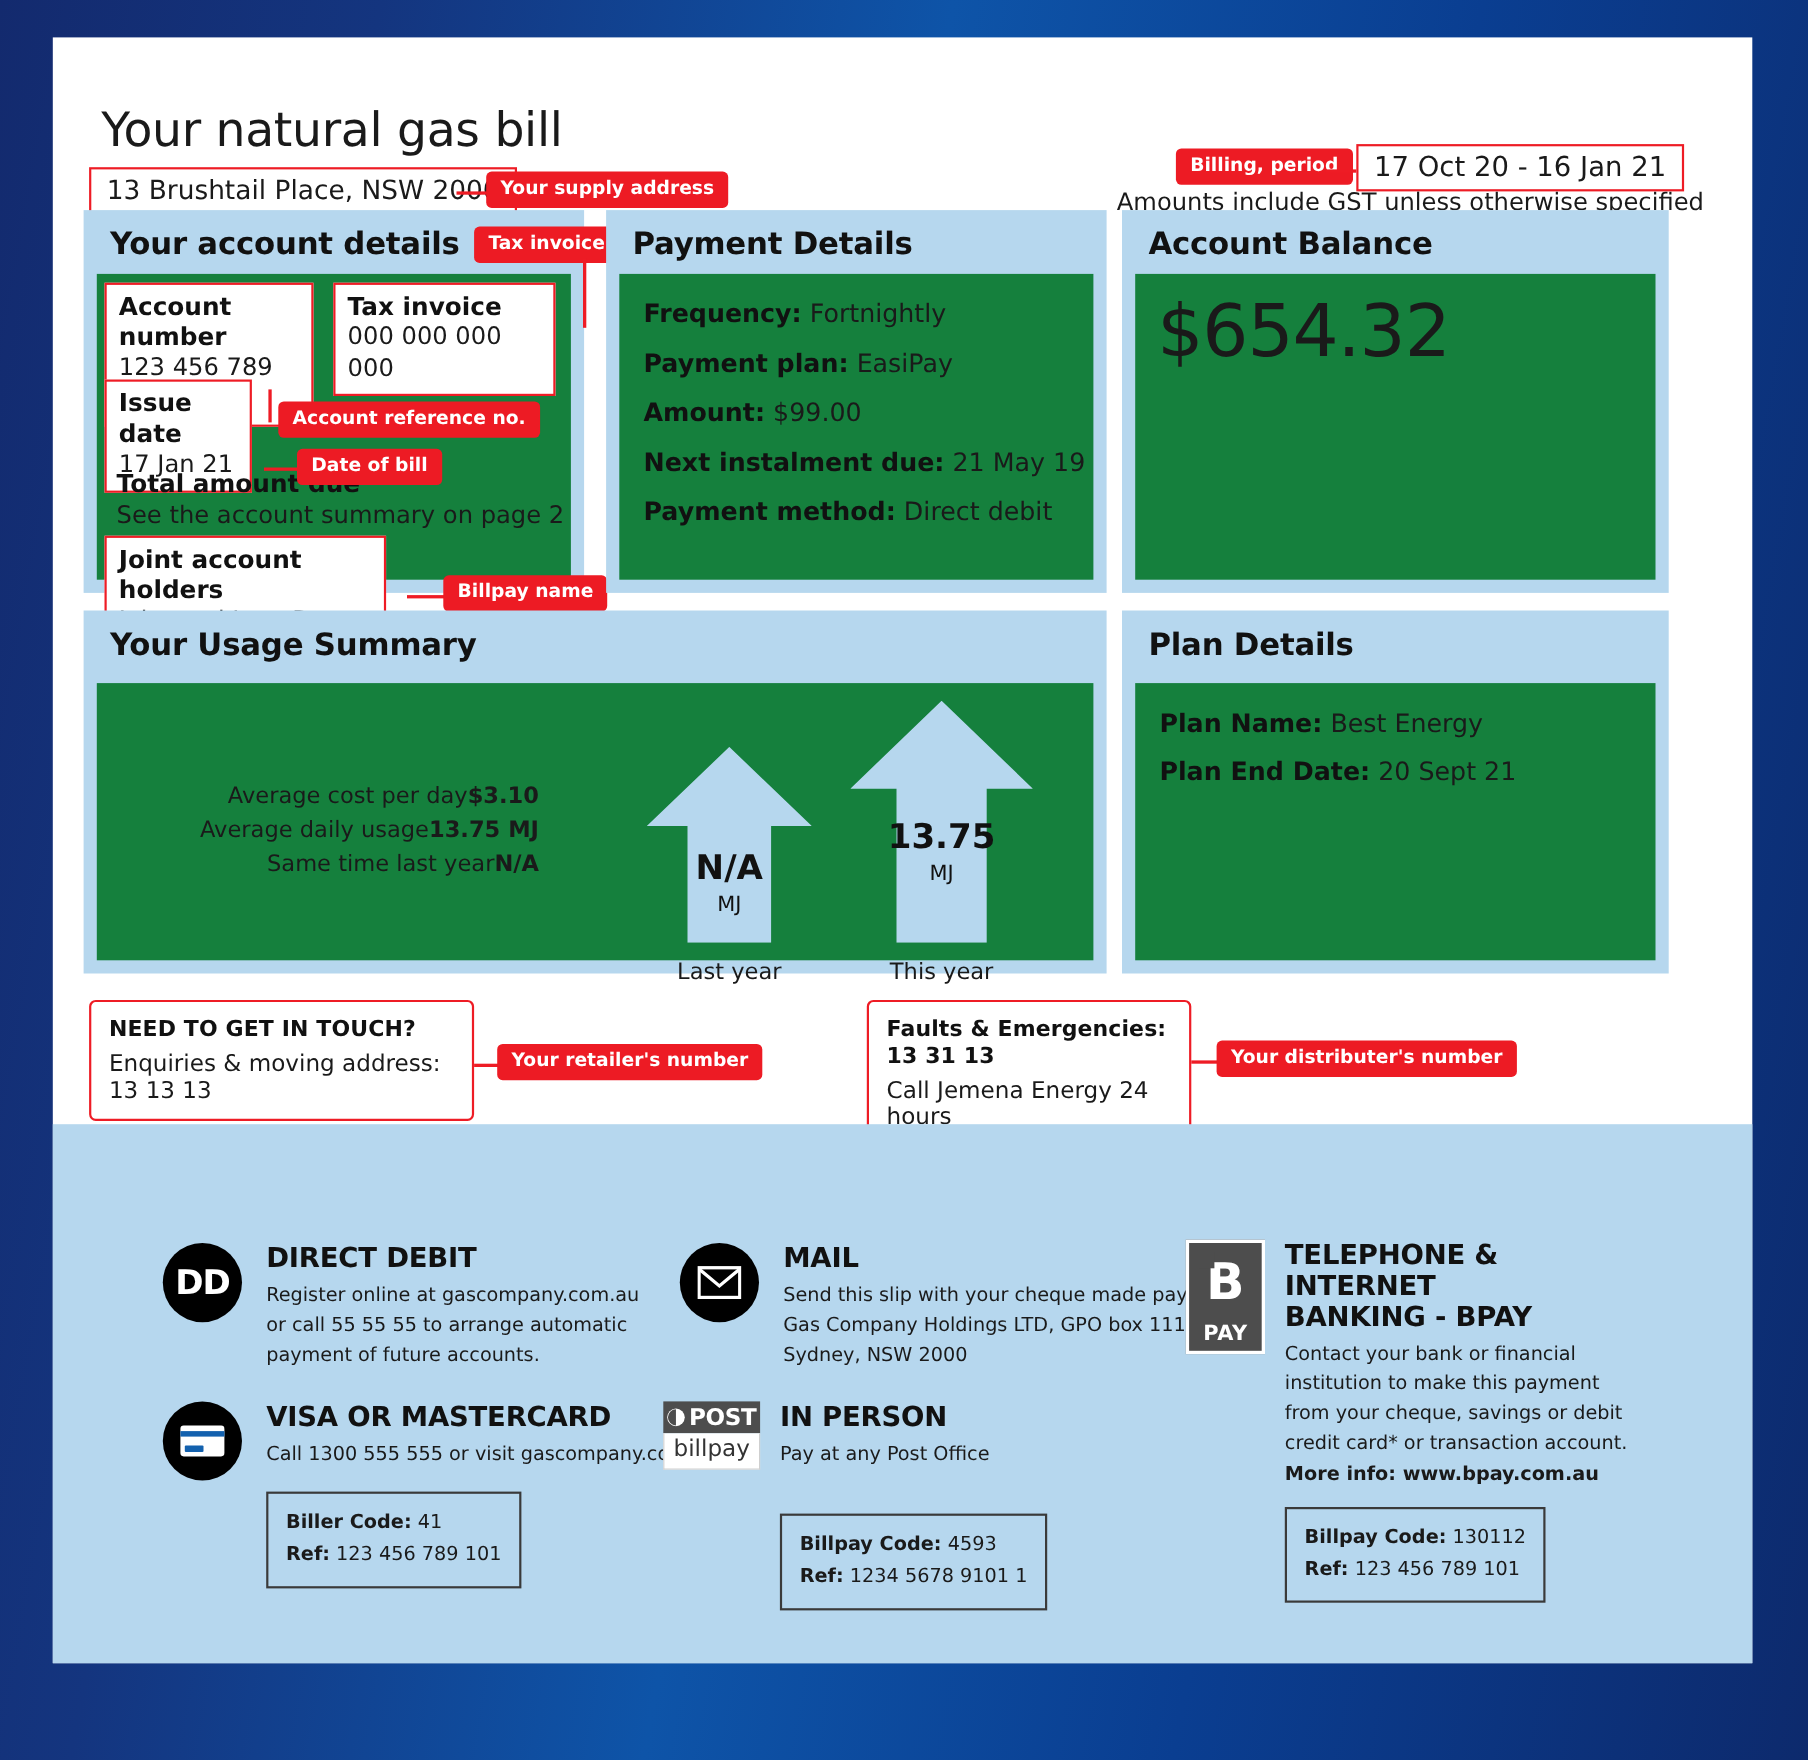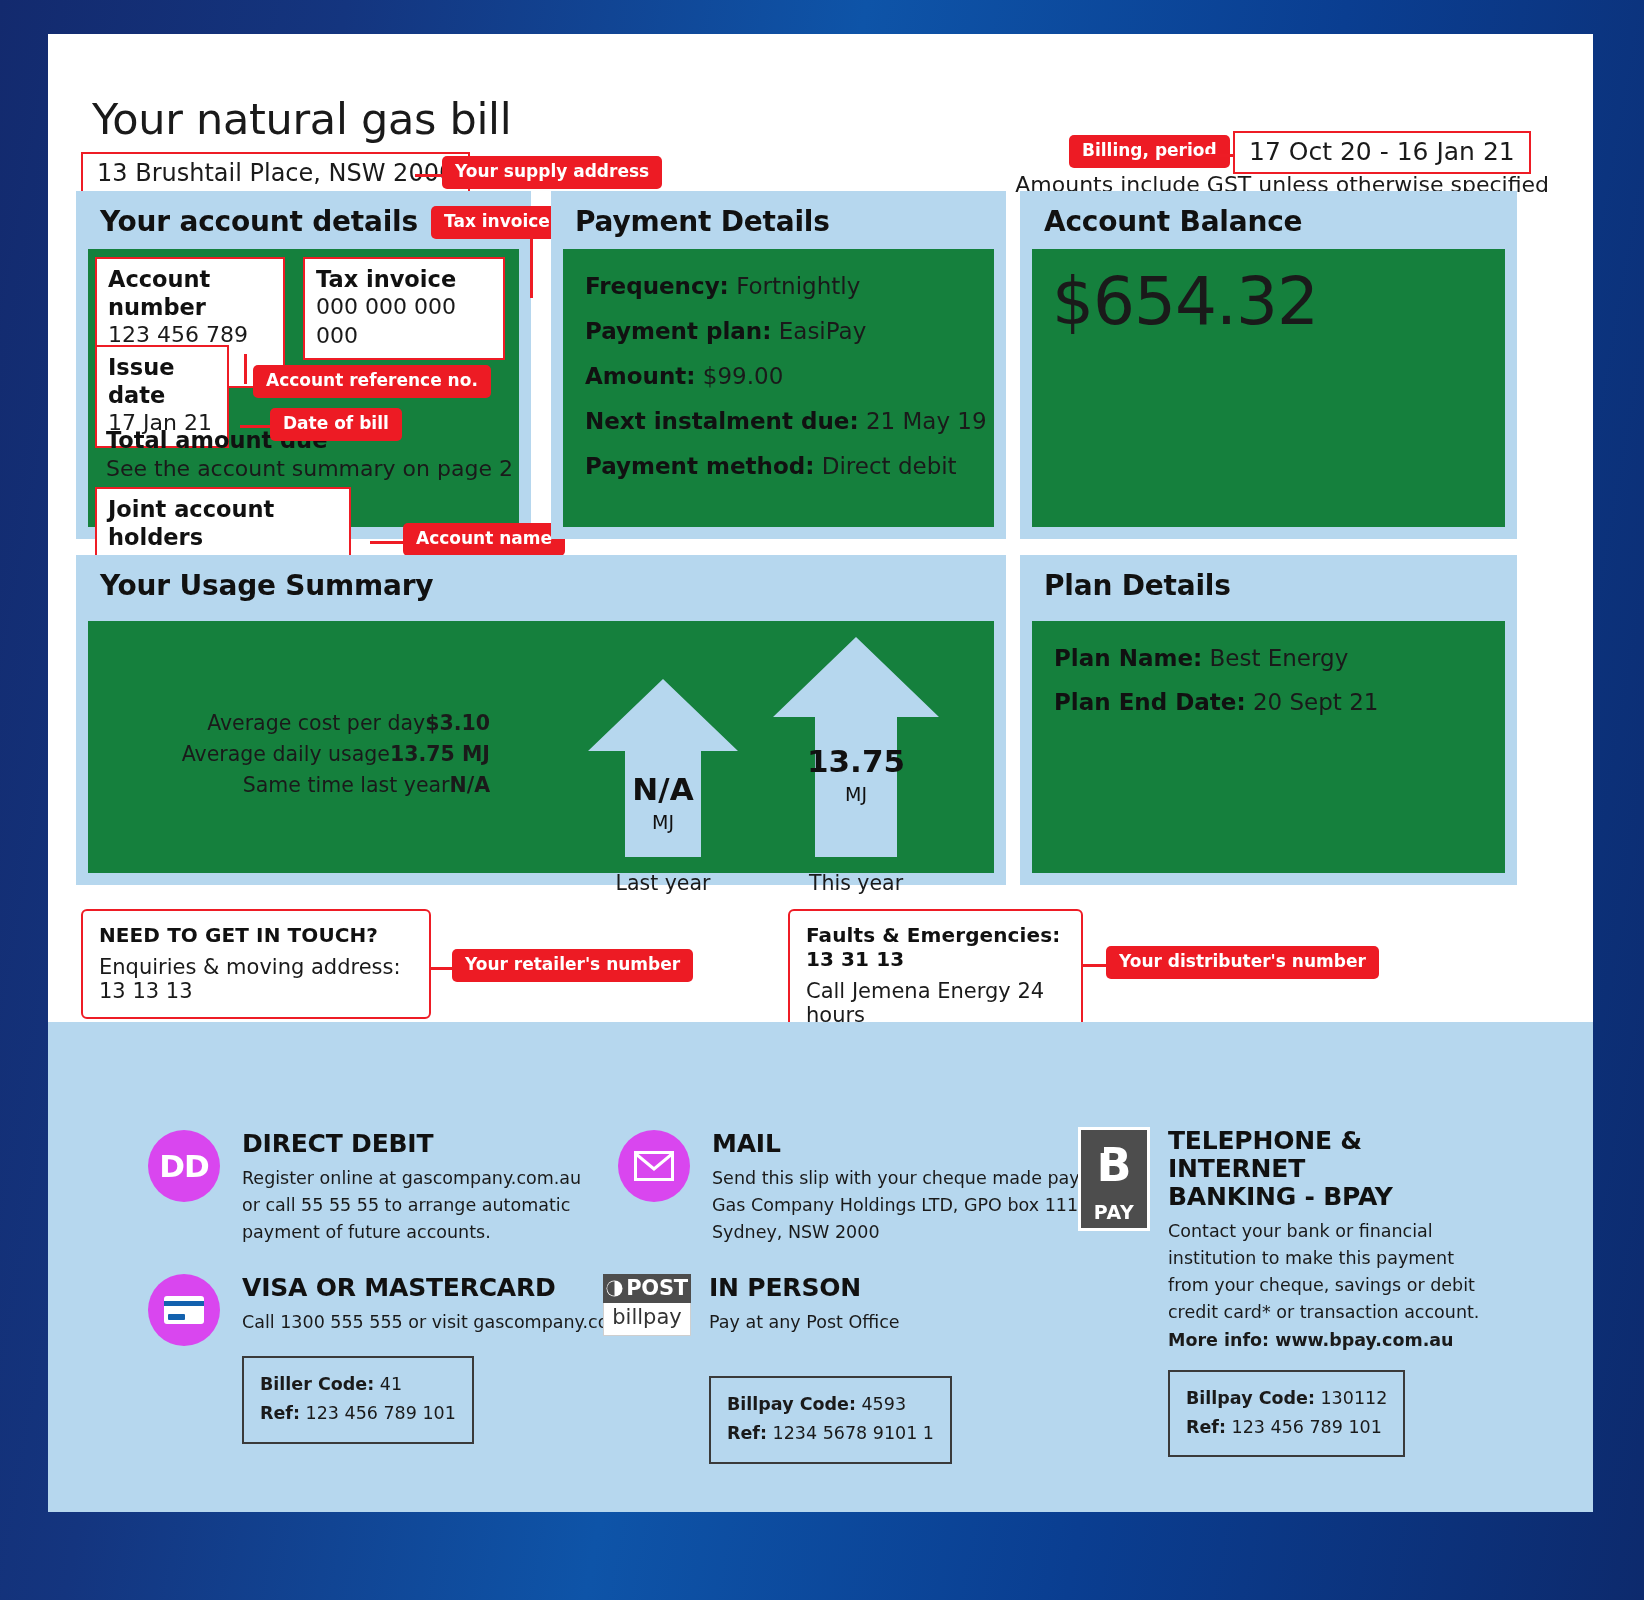--- a/index.html
+++ b/index.html
@@ -152,21 +152,21 @@
   .conn-distrib { left: 1035px; top: 930px; width: 24px; height: 3px; }
 
   
   .pay-panel {
     position: absolute; left: 0; top: 988px; width: 1545px; height: 490px;
     background: #b6d7ee;
   }
   .pm { position: absolute; }
   .pm-icon-circle {
     width: 72px; height: 72px; border-radius: 50%;
-    background: #d946ef; color: #fff;
+    background: #000000; color: #fff;
     display: flex; align-items: center; justify-content: center;
     font-size: 31px; font-weight: 700; letter-spacing: -1px;
   }
   .pm-title { font-size: 25px; font-weight: 700; color: #111; letter-spacing: -0.2px; line-height: 1.12; }
   .pm-text { font-size: 17.5px; color: #1a1a1a; line-height: 1.55; margin-top: 7px; }
   .code-box {
     border: 2px solid #3a3a3a; background: transparent;
     padding: 12px 16px 14px 16px; font-size: 17.5px; color: #1a1a1a; line-height: 1.65;
     display: inline-block;
   }
@@ -273,21 +273,21 @@
   <div class="tag tag-taxinv">Tax invoice no.</div>
   <div class="connector conn-taxinv-v"></div>
 
   <div class="connector conn-acctref"></div>
   <div class="tag tag-acctref">Account reference no.</div>
 
   <div class="connector conn-dateofbill"></div>
   <div class="tag tag-dateofbill">Date of bill</div>
 
   <div class="connector conn-acctname"></div>
-  <div class="tag tag-acctname">Account name</div>
+  <div class="tag tag-acctname">Billpay name</div>
 
   <div class="card" id="card-payment">
     <div class="card-title">Payment Details</div>
     <div class="card-body">
       <div class="pay-list">
         <div class="pay-row">
           <b>Frequency:</b>
           <span>Fortnightly</span>
         </div>
         <div class="pay-row">

